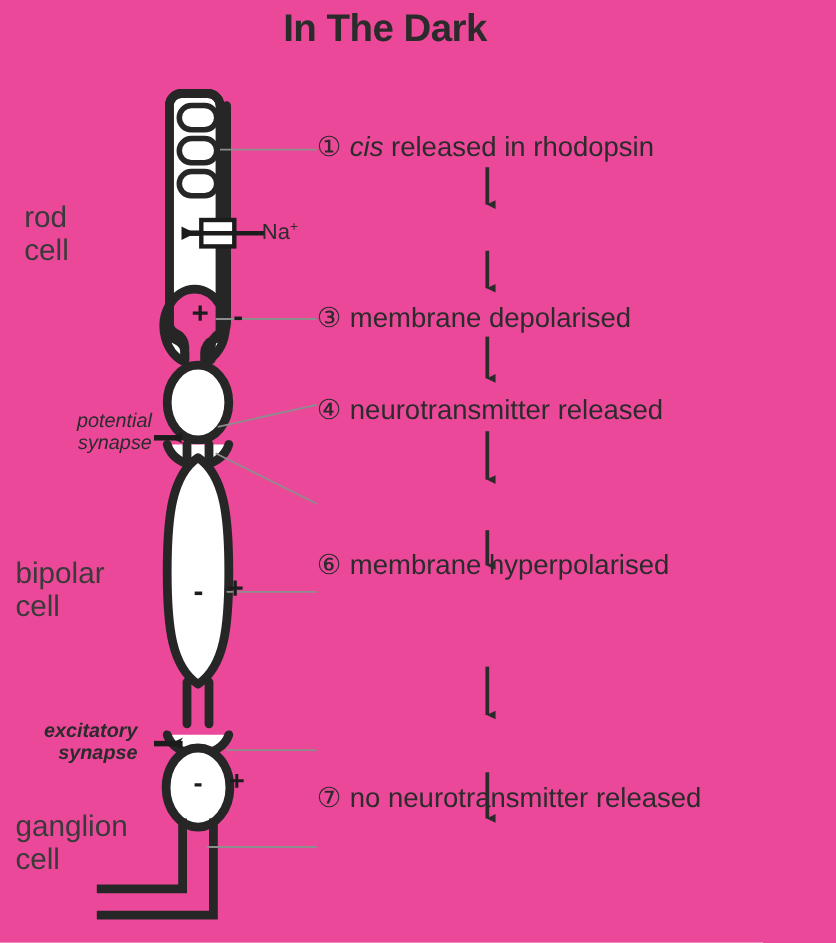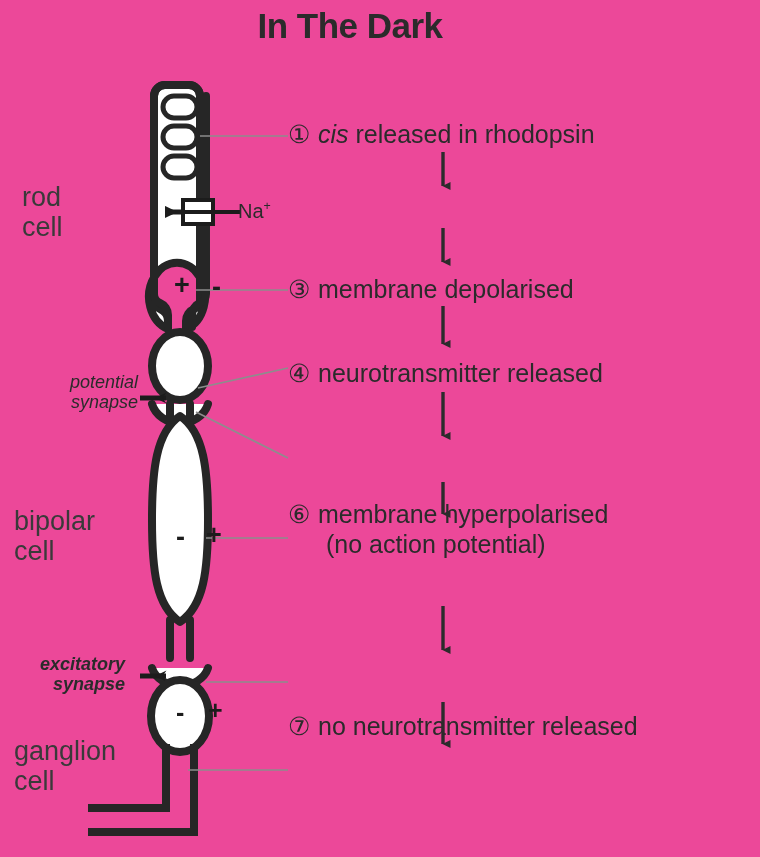--- a/index.html
+++ b/index.html
@@ -227,21 +227,20 @@
     <span class="num">③</span><span>membrane depolarised</span>
   </div>
 
   <div class="step" style="left:288px; top:358px;">
     <span class="num">④</span><span>neurotransmitter released</span>
   </div>
 
 
   <div class="step" style="left:288px; top:499px;">
     <span class="num">⑥</span><span>membrane hyperpolarised</span>
-    <span class="l2">(no action potential)</span>
   </div>
 
   <div class="step" style="left:288px; top:666px;margin-top:45px;">
     <span class="num">⑦</span><span>no neurotransmitter released</span>
   </div>
 
 
 </div>
 
 </body></html>

